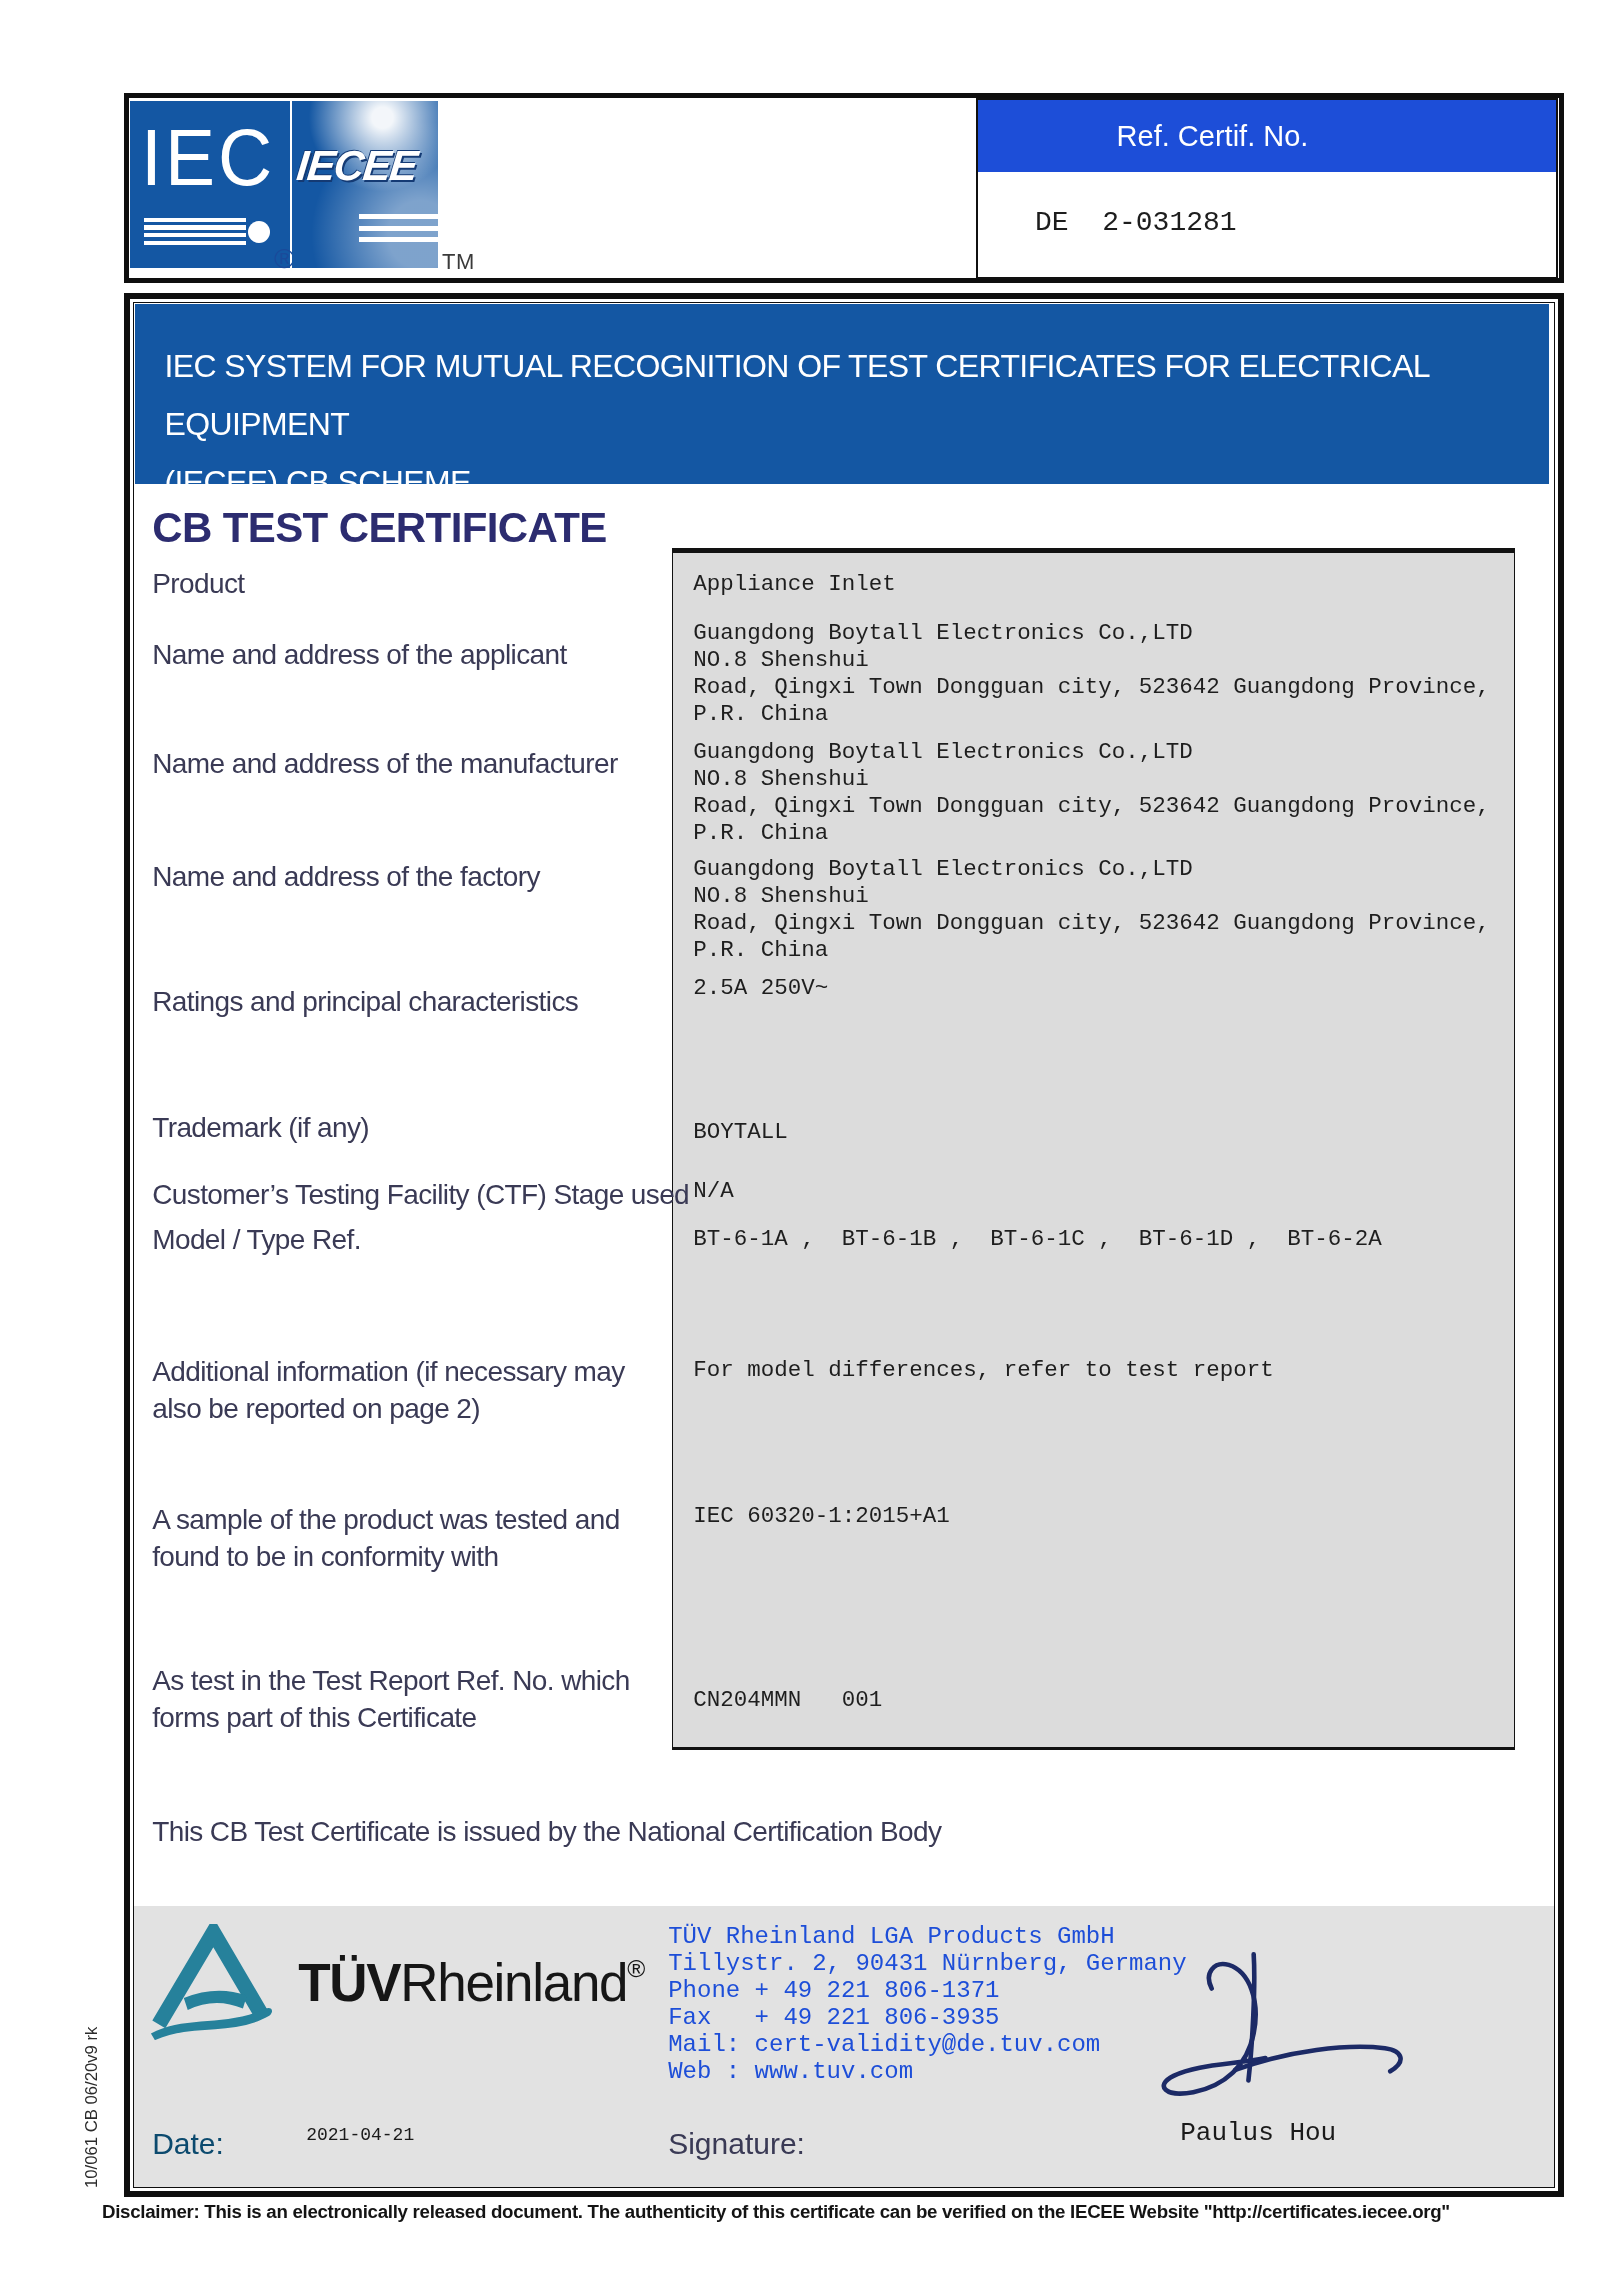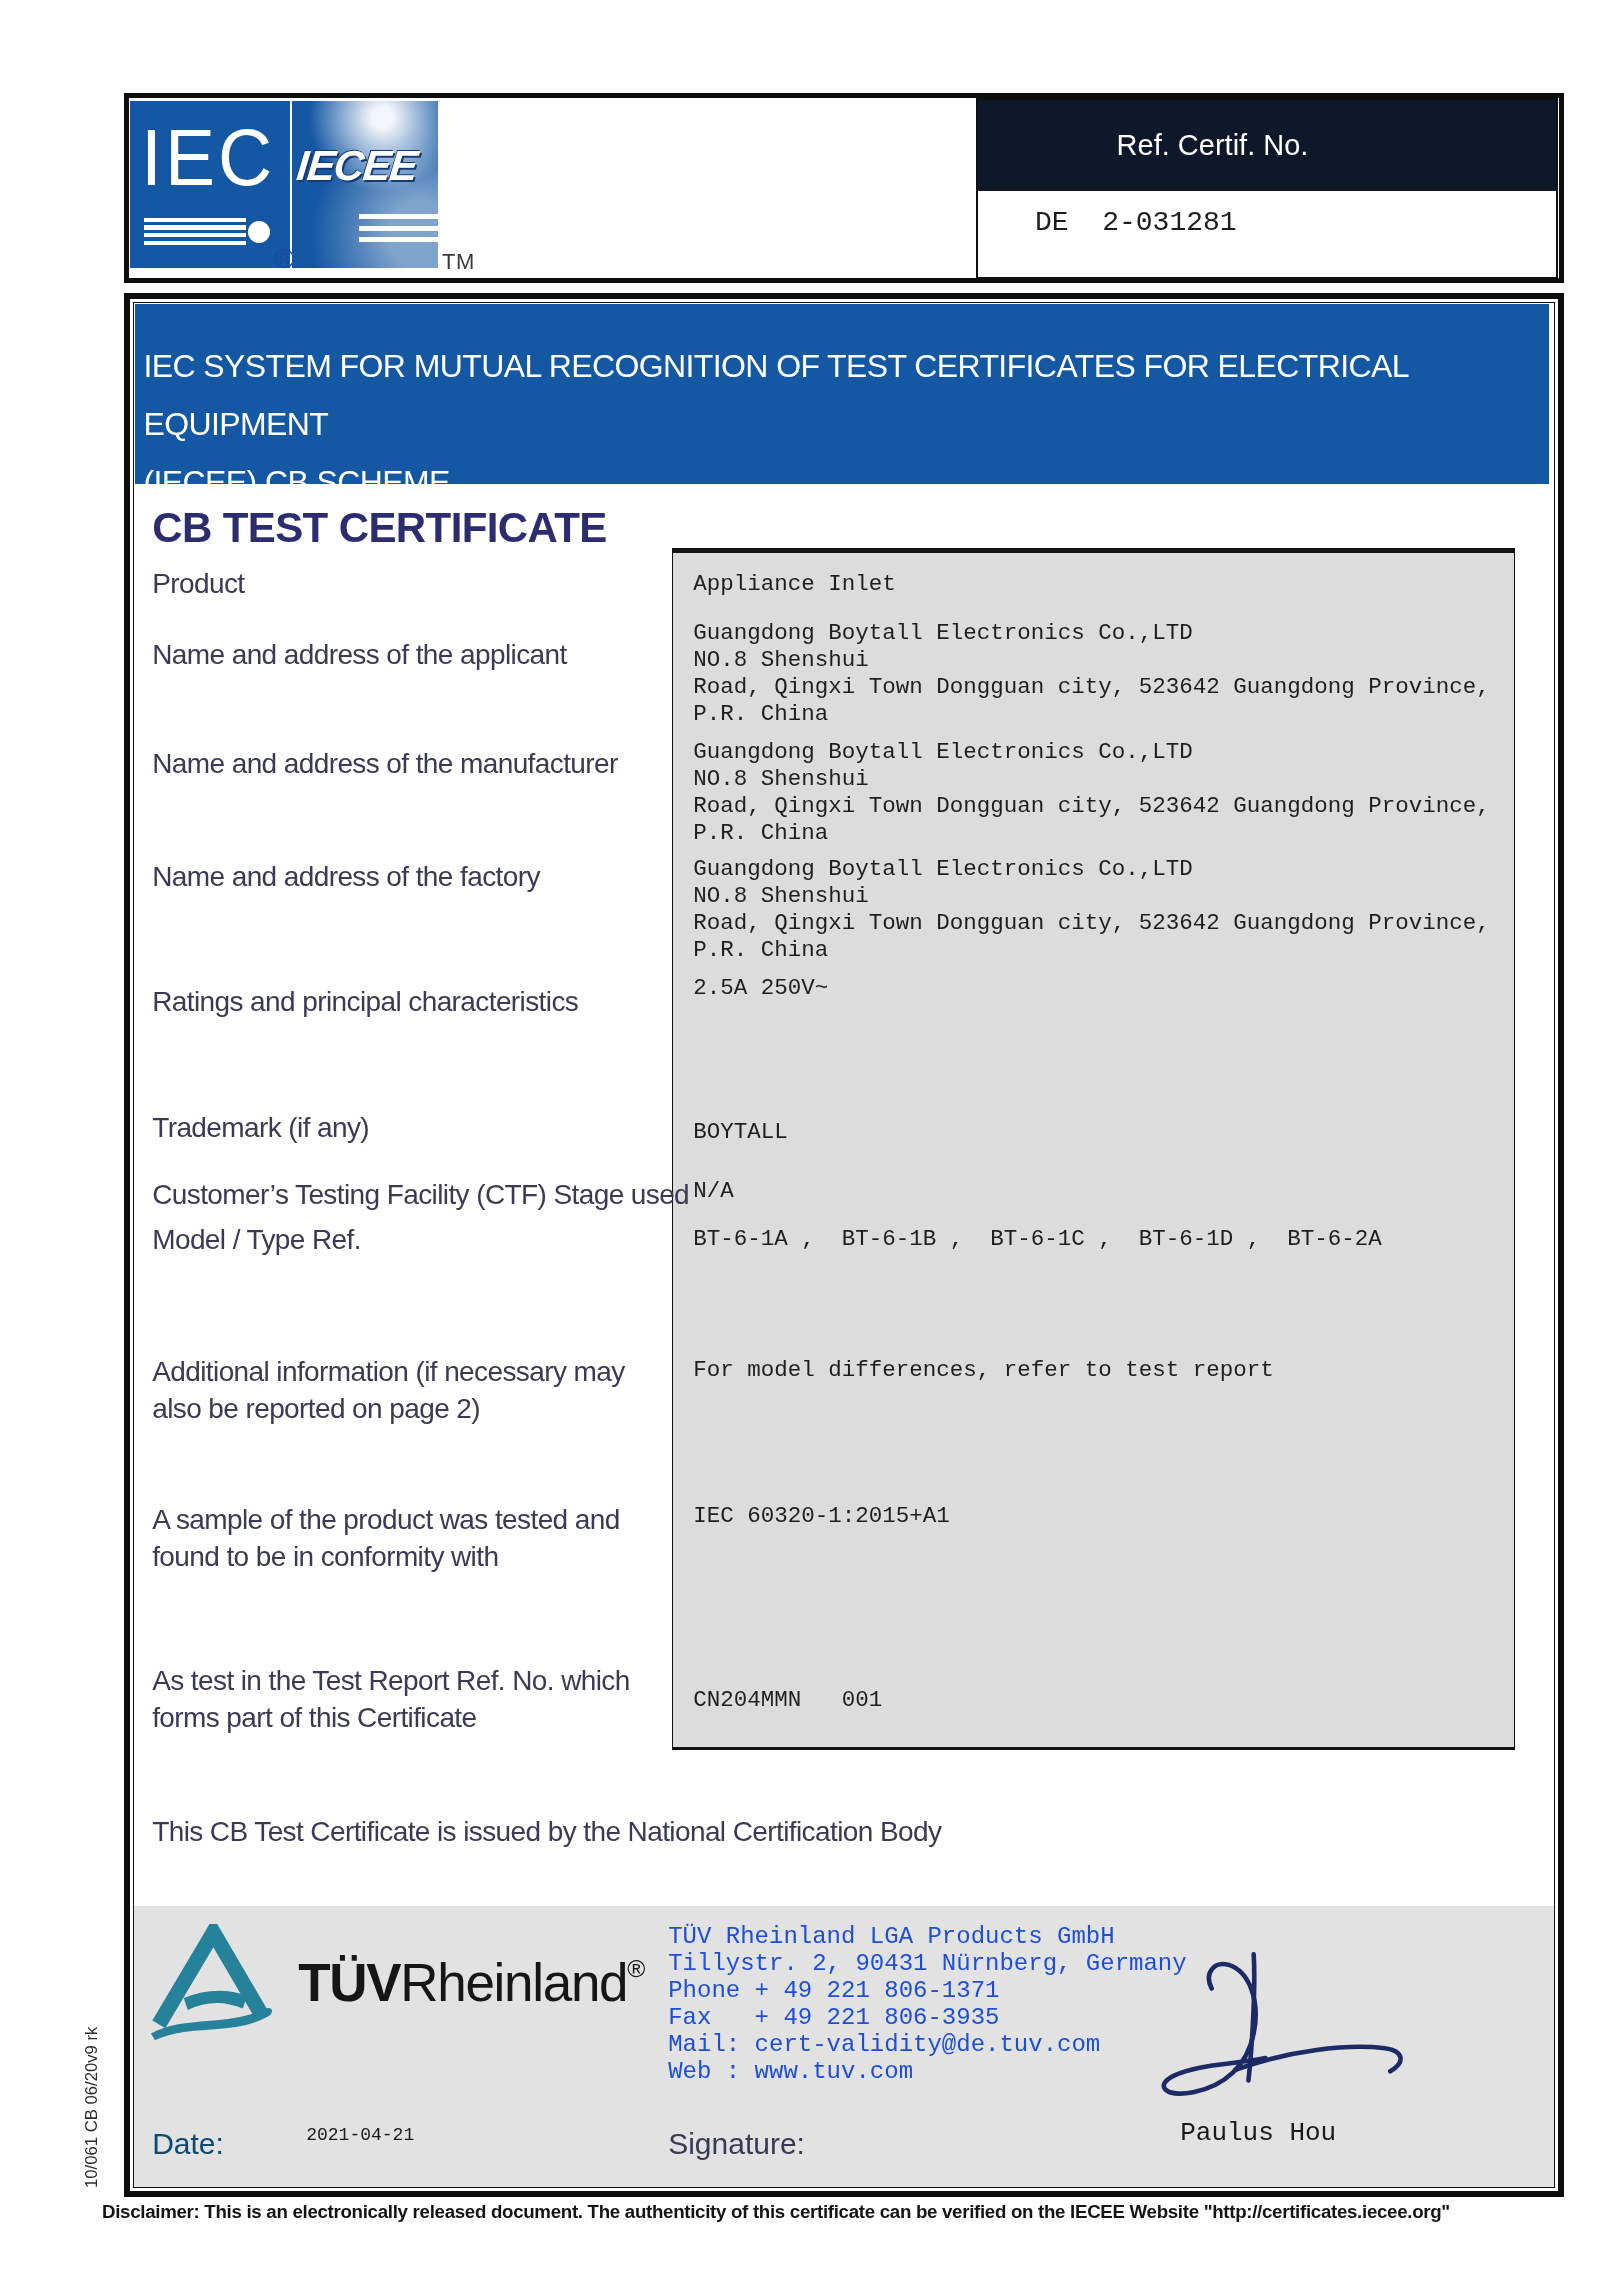--- a/index.html
+++ b/index.html
@@ -21,33 +21,33 @@
      background:radial-gradient(circle at 62% 10%, rgba(255,255,255,.95) 0 6%, rgba(255,255,255,0) 42%),
                 radial-gradient(ellipse at 88% 80%, rgba(255,255,255,.45) 0 18%, rgba(255,255,255,0) 60%);}
   .iecee-text{position:absolute;left:5.1px;top:41px;color:#fff;font-size:42px;font-style:italic;font-weight:bold;
               letter-spacing:-1.3px;transform:skewX(-6deg);
               text-shadow:1.9px 1.9px 0 #143a74,-0.6px -0.6px 0 #143a74;}
   .iecee-stripes div{position:absolute;left:46%;right:0;height:5.1px;background:#fff;}
   .tm-mark{position:absolute;left:313px;top:151px;font-size:22px;color:#3a3a3a;letter-spacing:0.6px;}
 
   .ref-box{position:absolute;left:847px;top:0px;width:582px;height:181px;border:2.6px solid #101010;
            background:#fff;box-sizing:border-box;}
-  .ref-head{height:91px;background:#0f172a;color:#fff;font-size:29px;
+  .ref-head{height:72px;background:#1d4ed8;color:#fff;font-size:29px;
             display:flex;align-items:center;justify-content:center;padding-right:109px;}
   .ref-value{position:absolute;left:57px;top:107px;font-family:"Liberation Mono",monospace;
              font-size:28px;color:#1d1d1d;white-space:pre;}
 
   
   .main-box{position:absolute;left:124px;top:293px;width:1440px;height:1904px;
             border:6.4px solid #0e0e0e;background:#fff;box-sizing:border-box;}
   .main-inner{position:absolute;left:3.2px;top:3.2px;right:3.2px;bottom:3.2px;border:1.9px solid #0e0e0e;}
 
   .scheme-banner{position:absolute;left:1.3px;right:5.1px;top:1.3px;height:180px;background:#1457a3;
                  color:#fff;font-size:32px;letter-spacing:-0.6px;line-height:58px;
-                 padding:33px 0 0 8px;box-sizing:border-box;}
+                 padding:33px 0 0 29px;box-sizing:border-box;}
 
   .cert-title{position:absolute;left:18px;top:201px;font-size:42px;font-weight:bold;color:#2c2c70;
               letter-spacing:-0.6px;}
 
   .values-panel{position:absolute;left:538px;top:245px;width:843px;height:1202px;background:#dcdcdc;
                 border:1.9px solid #121212;border-top-width:5.1px;border-bottom-width:3.9px;box-sizing:border-box;}
 
   .field-label{position:absolute;left:18px;font-size:28px;color:#3a3a55;letter-spacing:-0.6px;
                white-space:pre-line;line-height:37px;}
   .field-value{position:absolute;left:559px;font-family:"Liberation Mono",monospace;font-size:22.5px;

